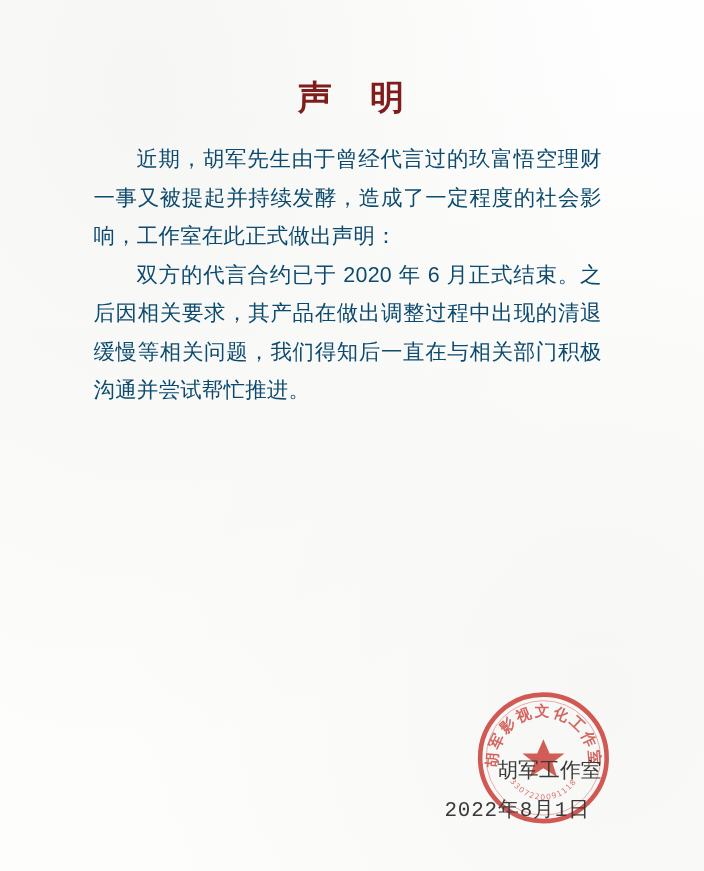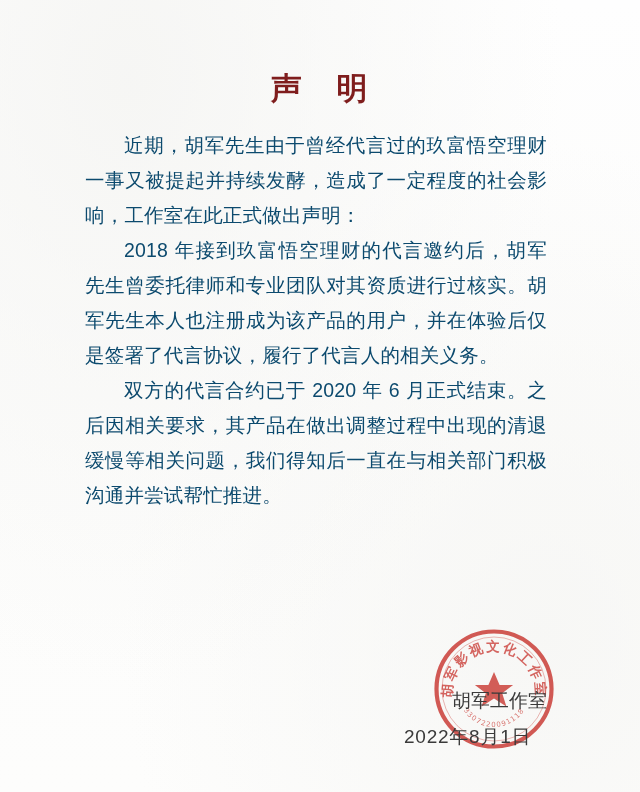--- a/index.html
+++ b/index.html
@@ -82,21 +82,21 @@
     padding-left: 48px;
     font-family: "DejaVu Serif", "Liberation Serif", serif;
     margin-top: 40px;
   }
   .sign-date {
     font-size: 19px;
     line-height: 28px;
     color: #3a3a3a;
     margin-top: 9px;
     text-align: left;
-    font-family: Liberation Sans, sans-serif;
+    font-family: Liberation Mono, monospace;
     letter-spacing: 0.04em;
   }
 
   
   .seal {
     position: absolute;
     left: 432px;
     top: 627px;
     width: 124px;
     height: 124px;
@@ -109,21 +109,20 @@
 <body>
 
 <div class="page">
 
   <div class="paper-grain"></div>
 
   <div class="doc-title">声　明</div>
 
   <div class="body-text">
     <p class="para">近期，胡军先生由于曾经代言过的玖富悟空理财一事又被提起并持续发酵，造成了一定程度的社会影响，工作室在此正式做出声明：</p>
-    <p class="para">2018 年接到玖富悟空理财的代言邀约后，胡军先生曾委托律师和专业团队对其资质进行过核实。胡军先生本人也注册成为该产品的用户，并在体验后仅是签署了代言协议，履行了代言人的相关义务。</p>
     <p class="para">双方的代言合约已于 2020 年 6 月正式结束。之后因相关要求，其产品在做出调整过程中出现的清退缓慢等相关问题，我们得知后一直在与相关部门积极沟通并尝试帮忙推进。</p>
   </div>
 
   <div class="seal">
     <svg viewBox="0 0 124 124" xmlns="http://www.w3.org/2000/svg" aria-hidden="true">
       <defs>
         <path id="arcTop" d="M 20,66 A 42,42 0 0 1 104,66" fill="none"></path>
         <path id="arcBottom" d="M 26,64 A 36,36 0 0 0 98,64" fill="none"></path>
       </defs>
 

